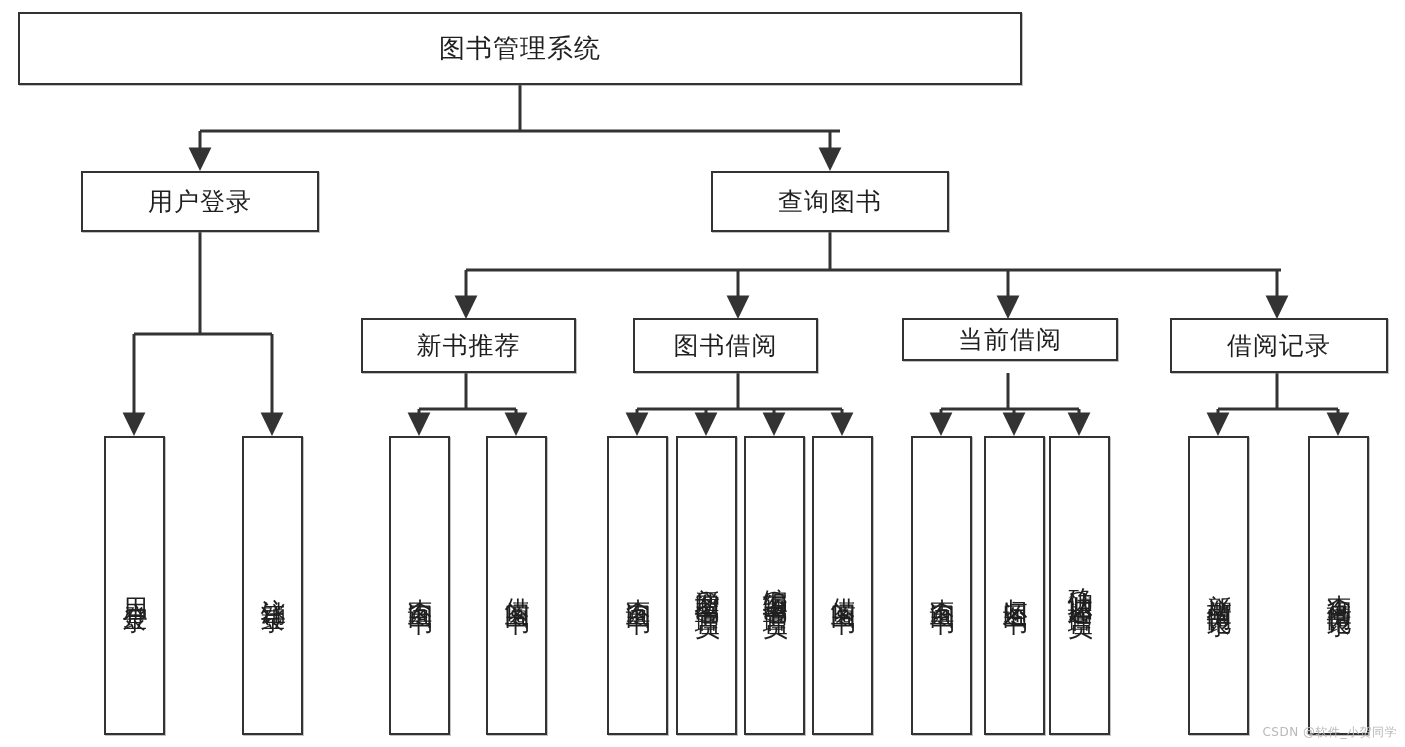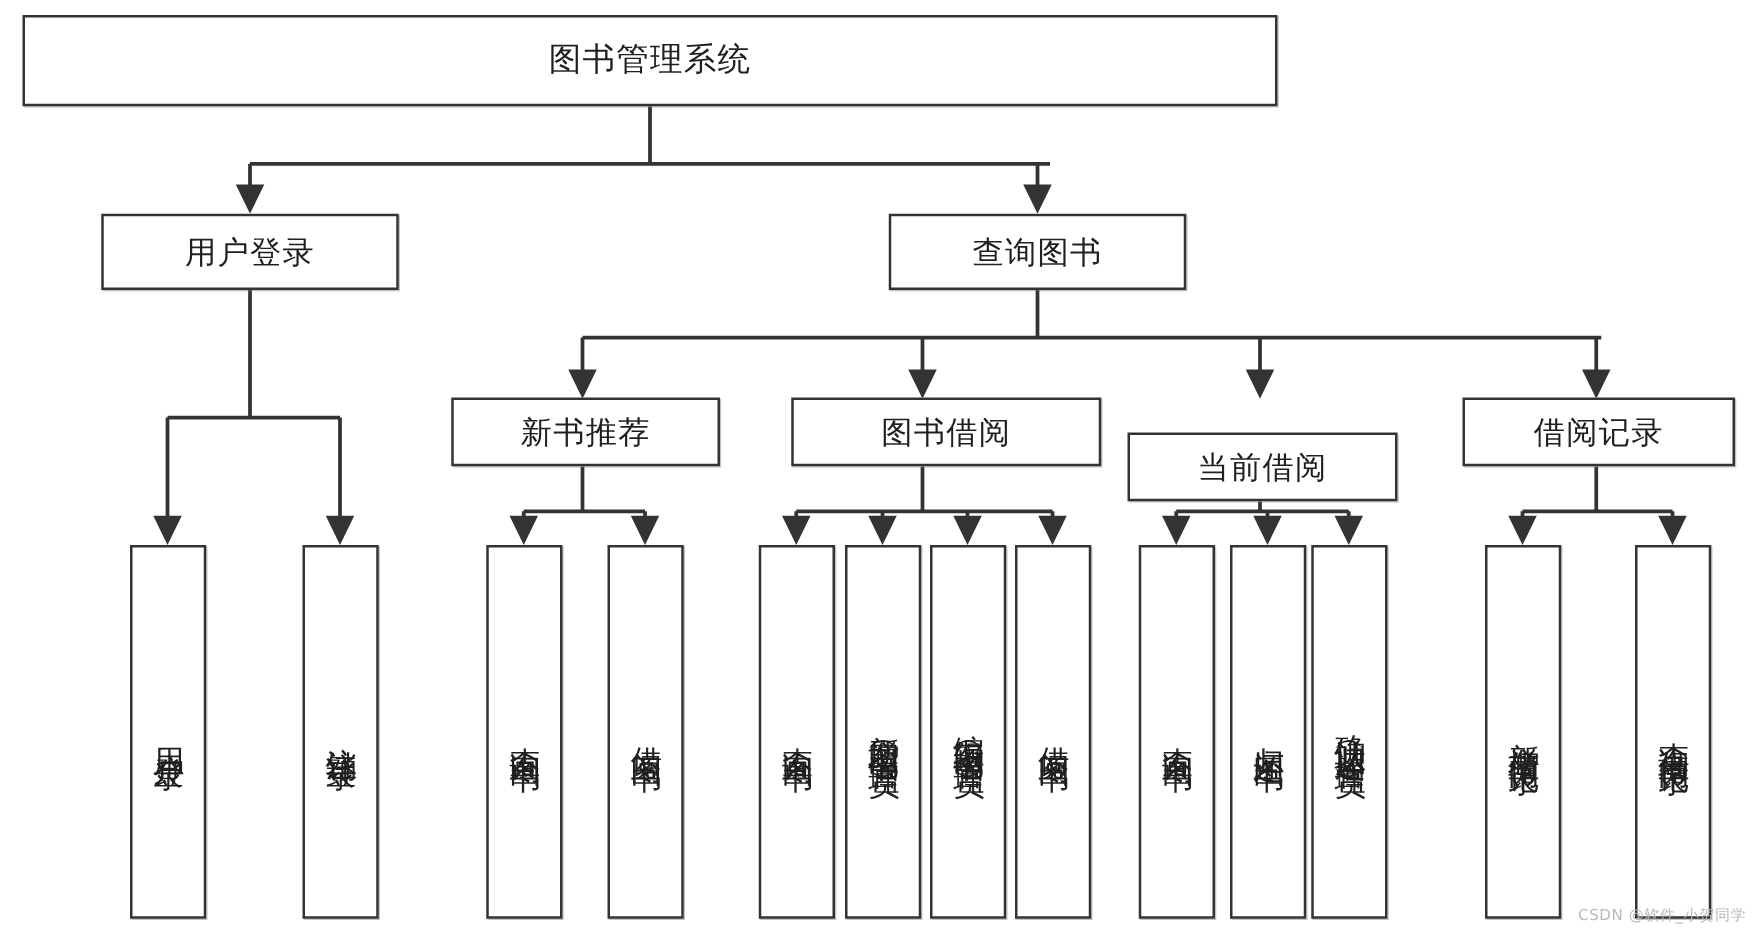--- a/index.html
+++ b/index.html
@@ -138,24 +138,24 @@
   <div class="node horiz" style="left: 81px; top: 171px; width: 238px; height: 61px;">
     <span class="label">用户登录</span>
   </div>
   <div class="node horiz" style="left: 711px; top: 171px; width: 238px; height: 61px;">
     <span class="label">查询图书</span>
   </div>
 
   <div class="node horiz" style="left: 361px; top: 318px; width: 215px; height: 55px;">
     <span class="label">新书推荐</span>
   </div>
-  <div class="node horiz" style="left: 633px; top: 318px; width: 248px; height: 55px;">
+  <div class="node horiz" style="left: 633px; top: 318px; width: 185px; height: 55px;">
     <span class="label">图书借阅</span>
   </div>
-  <div class="node horiz" style="left: 902px; top: 318px; width: 216px; height: 55px; margin-top: 28px;">
+  <div class="node horiz" style="left: 902px; top: 318px; width: 216px; height: 43px;">
     <span class="label">当前借阅</span>
   </div>
   <div class="node horiz" style="left: 1170px; top: 318px; width: 218px; height: 55px;">
     <span class="label">借阅记录</span>
   </div>
 
   <div class="node vert" style="left: 104px; top: 436px; width: 61px; height: 299px;">
     <span class="label">用户登录</span>
   </div>
   <div class="node vert" style="left: 242px; top: 436px; width: 61px; height: 299px;">

